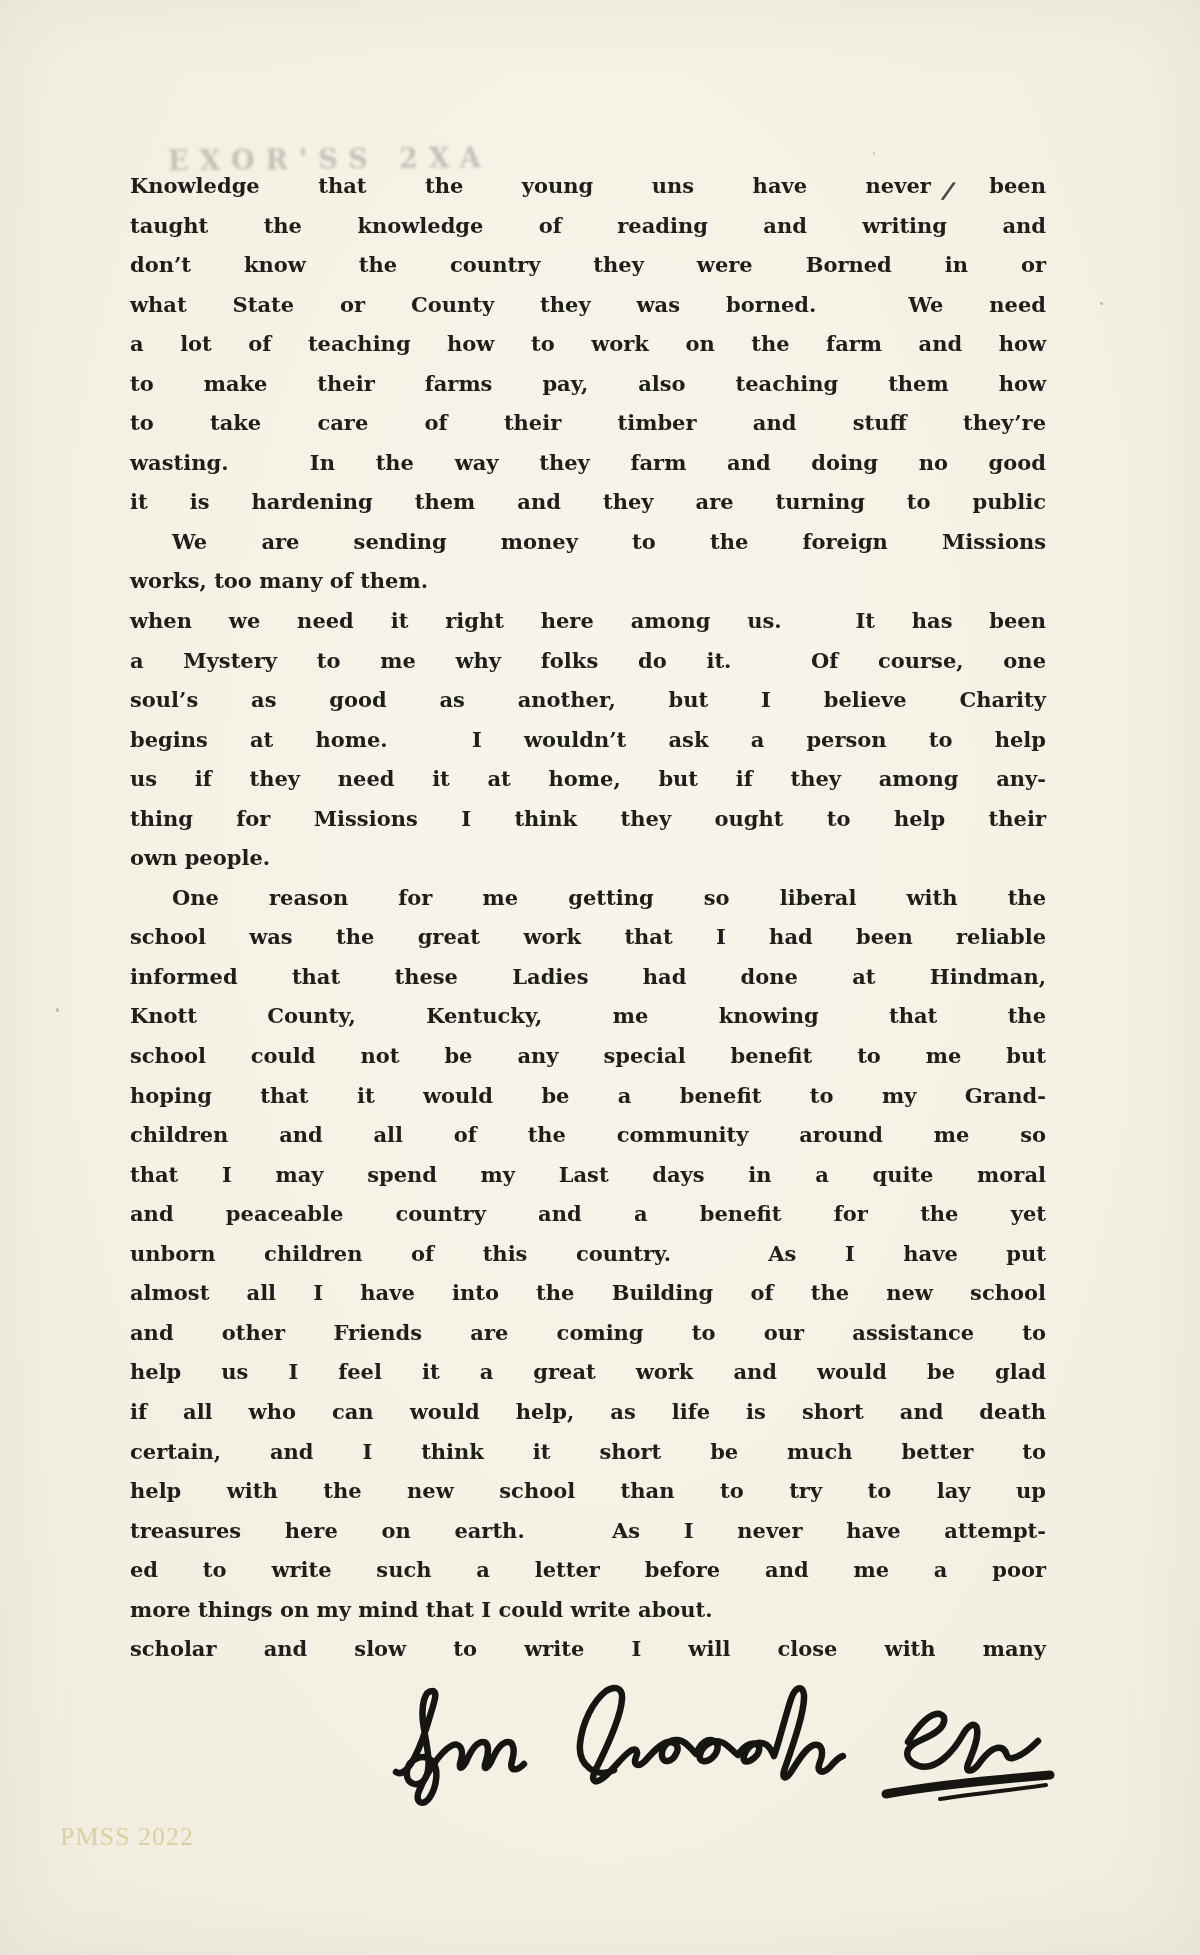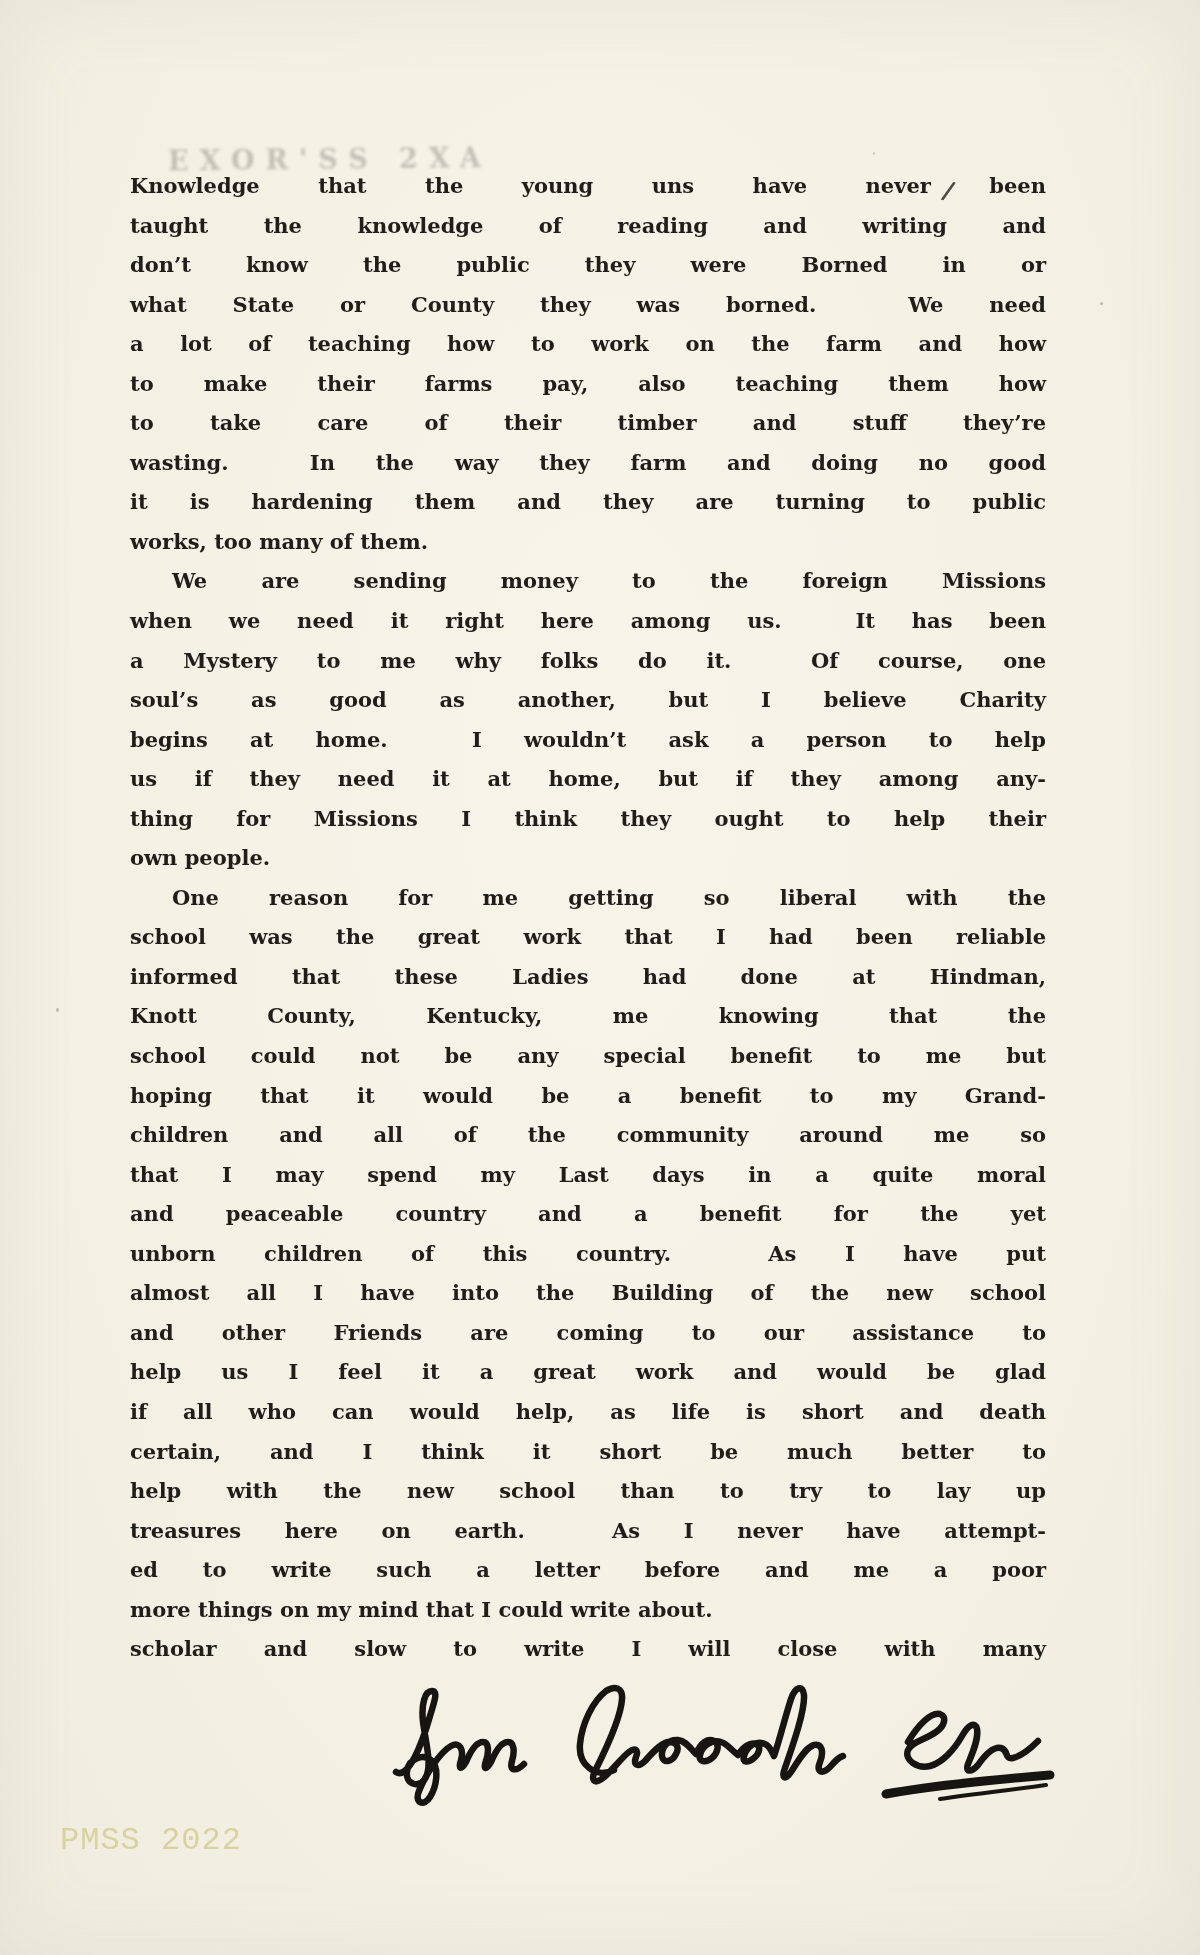--- a/index.html
+++ b/index.html
@@ -85,22 +85,22 @@
     fill: none;
     stroke: #171512;
     stroke-linecap: round;
     stroke-linejoin: round;
   }
 
   .watermark {
     position: absolute;
     left: 60px;
     top: 1822px;
-    font-family: Liberation Mono, monospace;
-    font-size: 32px;
+    font-family: Liberation Serif, serif;
+    font-size: 26px;
     font-weight: normal;
     letter-spacing: 1px;
     color: #d8d1a0;
   }
 </style>
 </head>
 <body>
 
 <div class="page">
 
@@ -108,29 +108,29 @@
 
   <div class="stray-mark">/</div>
 
   <div class="speck s1"></div>
   <div class="speck s2"></div>
   <div class="speck s3"></div>
 
   <div class="text-block" id="paragraph-host">
       <div class="line">Knowledge that the young uns have never been</div>
       <div class="line">taught the knowledge of reading and writing and</div>
-      <div class="line">don’t know the public they were Borned in or</div>
+      <div class="line">don’t know the country they were Borned in or</div>
       <div class="line">what State or County they was borned.&nbsp; We need</div>
       <div class="line">a lot of teaching how to work on the farm and how</div>
       <div class="line">to make their farms pay, also teaching them how</div>
       <div class="line">to take care of their timber and stuff they’re</div>
       <div class="line">wasting.&nbsp; In the way they farm and doing no good</div>
       <div class="line">it is hardening them and they are turning to public</div>
+      <div class="line indent">We are sending money to the foreign Missions</div>
       <div class="line last">works, too many of them.</div>
-      <div class="line indent">We are sending money to the foreign Missions</div>
       <div class="line">when we need it right here among us.&nbsp; It has been</div>
       <div class="line">a Mystery to me why folks do it.&nbsp; Of course, one</div>
       <div class="line">soul’s as good as another, but I believe Charity</div>
       <div class="line">begins at home.&nbsp; I wouldn’t ask a person to help</div>
       <div class="line">us if they need it at home, but if they among any-</div>
       <div class="line">thing for Missions I think they ought to help their</div>
       <div class="line last">own people.</div>
       <div class="line indent">One reason for me getting so liberal with the</div>
       <div class="line">school was the great work that I had been reliable</div>
       <div class="line">informed that these Ladies had done at Hindman,</div>

